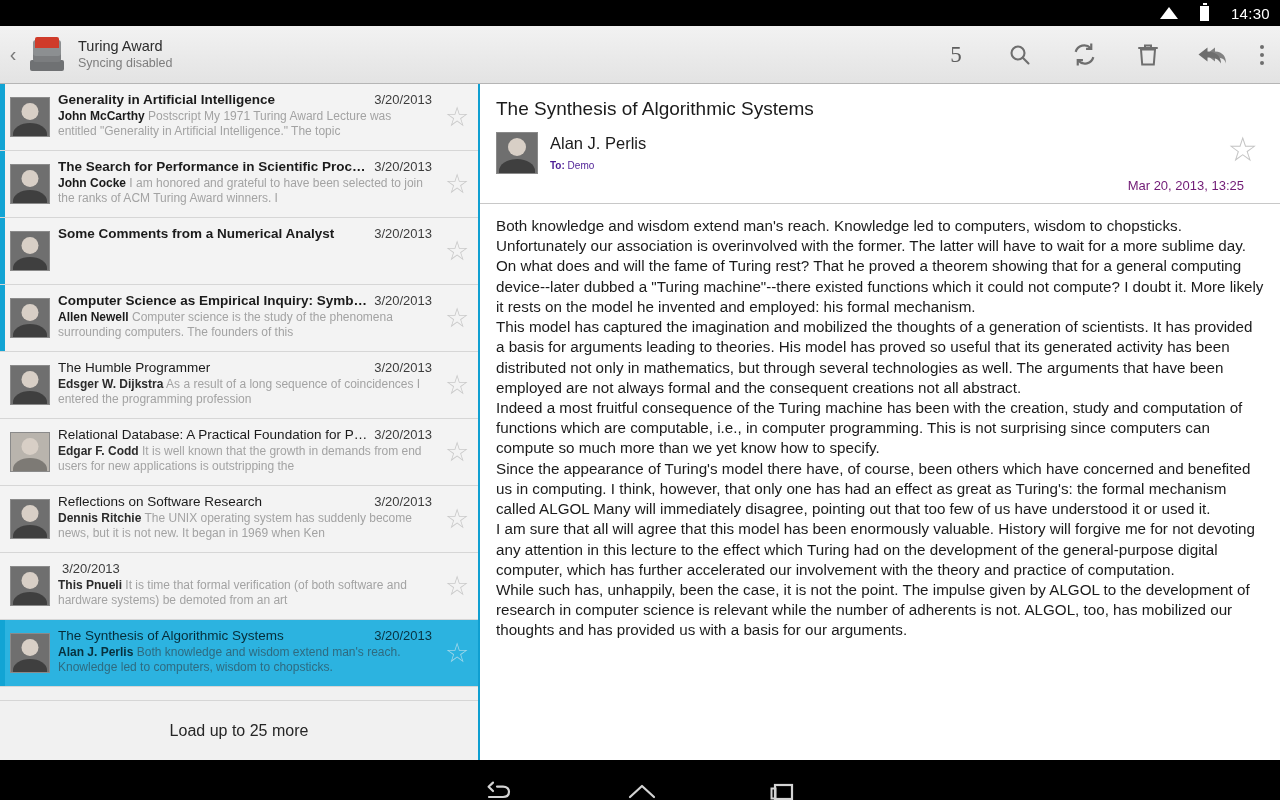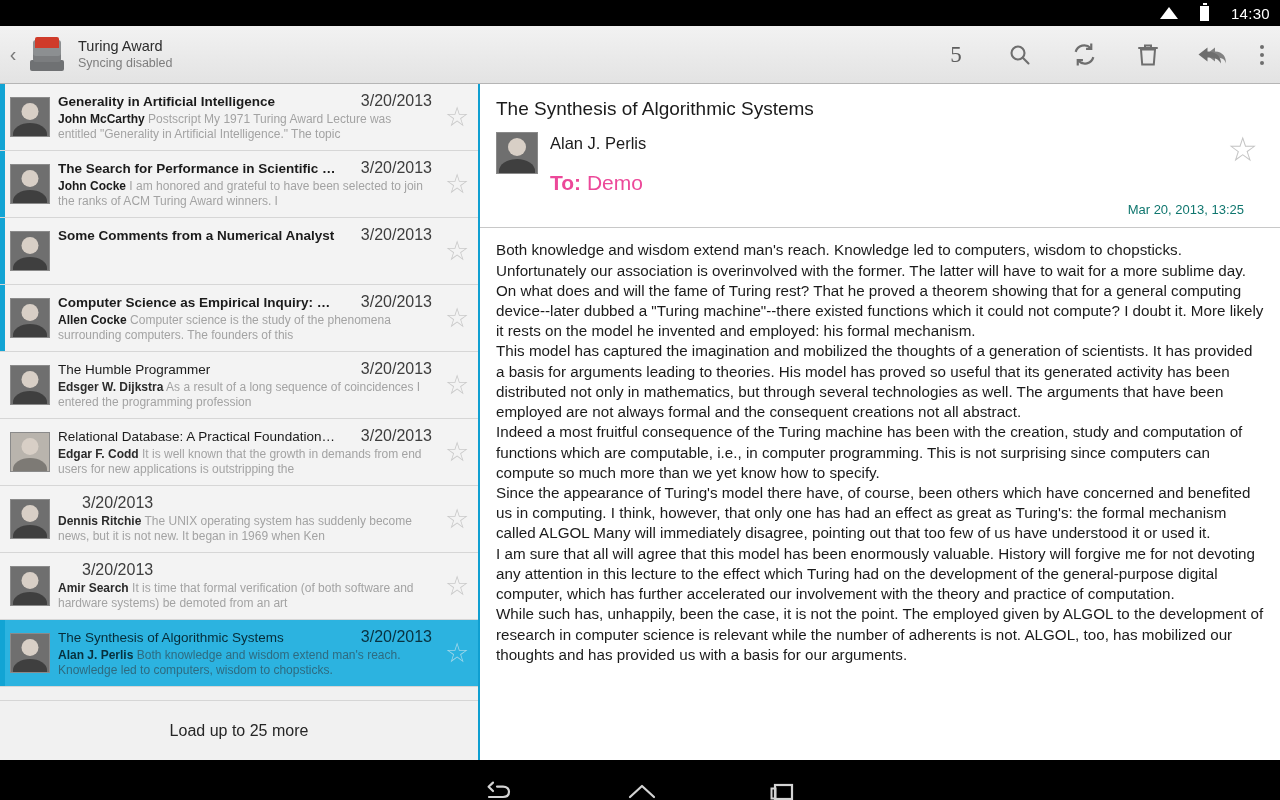--- a/index.html
+++ b/index.html
@@ -115,21 +115,21 @@
   .avatar.light { background: #b9b4ad; }
   .avatar.light .shoulders { background: #7d7a75; }
   .msgbody { flex: 1; min-width: 0; padding: 8px 4px 0 0; }
   .msgline1 { display: flex; align-items: baseline; }
   .subject {
     font-size: 13.5px; color: #1b1b1b; flex: 1; min-width: 0;
     white-space: nowrap; overflow: hidden; text-overflow: ellipsis;
   }
   .msgrow.unread .subject { font-weight: bold; }
   .msgrow.selected .subject { color: #062c38; }
-  .date { font-size: 16px; color: #3d3d3d; margin-left: 24px; flex: none; }
+  .date { font-size: 13px; color: #3d3d3d; margin-left: 4px; flex: none; }
   .msgrow.selected .date { color: #083240; }
   .snippet {
     font-size: 12px; line-height: 1.28; color: #a3a3a3;
     margin-top: 2px; max-height: 34px; overflow: hidden;
   }
   .snippet .sender { color: #2b2b2b; font-weight: bold; }
   .msgrow.unread .snippet .sender { color: #1b1b1b; }
   .msgrow.selected .snippet { color: #2e6b80; }
   .msgrow.selected .snippet .sender { color: #07303d; }
   .star {
@@ -155,28 +155,28 @@
   .sender-avatar .head {
     position: absolute; left: 50%; top: 5px; transform: translateX(-50%);
     width: 18px; height: 18px; border-radius: 50%; background: #d8cfc6;
   }
   .sender-avatar .shoulders {
     position: absolute; left: 50%; bottom: -10px; transform: translateX(-50%);
     width: 36px; height: 24px; border-radius: 50% 50% 0 0; background: #3f3f3f;
   }
   .sender-text { margin-left: 12px; line-height: 1.45; }
   .sender-name { font-size: 16.5px; color: #1b1b1b; }
-  .sender-to { font-size: 21px; color: #ec4899; margin-top: 12px; }
+  .sender-to { font-size: 10px; color: #4c1d95; margin-top: 3px; }
   .sender-to b { font-weight: bold; }
   .detail-star {
     margin-left: auto; color: #c4c4c4; font-size: 34px; line-height: 1;
     padding-right: 4px;
   }
   .detail-date {
-    text-align: right; font-size: 13px; color: #0f766e;
+    text-align: right; font-size: 13px; color: #701a75;
     padding: 4px 18px 10px 0;
   }
   .detail-sep { height: 1px; background: #c8c8c8; margin: 0 0 0 0; }
   .detail-body {
     padding: 12px 16px 16px 16px;
     font-size: 15.2px; line-height: 1.33; color: #1b1b1b;
     overflow: hidden;
   }
   .detail-body p { margin-bottom: 0px; }
 
@@ -306,21 +306,21 @@
           <div class="stripe"></div>
           <div class="avatar">
             <div class="head"></div>
             <div class="shoulders"></div>
           </div>
           <div class="msgbody">
             <div class="msgline1">
               <span class="subject">Computer Science as Empirical Inquiry: Symbols an..</span>
               <span class="date">3/20/2013</span>
             </div>
-            <div class="snippet"><span class="sender">Allen Cocke</span> <span>Computer science is the study of the phenomena surrounding computers. The founders of this</span></div>
+            <div class="snippet"><span class="sender">Allen Newell</span> <span>Computer science is the study of the phenomena surrounding computers. The founders of this</span></div>
           </div>
           <div class="star">☆</div>
         </div>
         <div class="msgrow">
           <div class="stripe"></div>
           <div class="avatar">
             <div class="head"></div>
             <div class="shoulders"></div>
           </div>
           <div class="msgbody">
@@ -348,37 +348,38 @@
           <div class="star">☆</div>
         </div>
         <div class="msgrow">
           <div class="stripe"></div>
           <div class="avatar">
             <div class="head"></div>
             <div class="shoulders"></div>
           </div>
           <div class="msgbody">
             <div class="msgline1">
+              <span class="subject">Reflections on Software Research</span>
               <span class="date">3/20/2013</span>
             </div>
             <div class="snippet"><span class="sender">Dennis Ritchie</span> <span>The UNIX operating system has suddenly become news, but it is not new. It began in 1969 when Ken</span></div>
           </div>
           <div class="star">☆</div>
         </div>
         <div class="msgrow">
           <div class="stripe"></div>
           <div class="avatar">
             <div class="head"></div>
             <div class="shoulders"></div>
           </div>
           <div class="msgbody">
             <div class="msgline1">
               <span class="date">3/20/2013</span>
             </div>
-            <div class="snippet"><span class="sender">Amir Search</span> <span>It is time that formal verification (of both software and hardware systems) be demoted from an art</span></div>
+            <div class="snippet"><span class="sender">This Pnueli</span> <span>It is time that formal verification (of both software and hardware systems) be demoted from an art</span></div>
           </div>
           <div class="star">☆</div>
         </div>
         <div class="msgrow selected">
           <div class="stripe"></div>
           <div class="avatar">
             <div class="head"></div>
             <div class="shoulders"></div>
           </div>
           <div class="msgbody">
@@ -414,21 +415,21 @@
       <div class="detail-date">Mar 20, 2013, 13:25</div>
     </div>
     <div class="detail-sep"></div>
     <div class="detail-body" id="detailbody">
         <p>Both knowledge and wisdom extend man's reach. Knowledge led to computers, wisdom to chopsticks. Unfortunately our association is overinvolved with the former. The latter will have to wait for a more sublime day.</p>
         <p>On what does and will the fame of Turing rest? That he proved a theorem showing that for a general computing device--later dubbed a "Turing machine"--there existed functions which it could not compute? I doubt it. More likely it rests on the model he invented and employed: his formal mechanism.</p>
         <p>This model has captured the imagination and mobilized the thoughts of a generation of scientists. It has provided a basis for arguments leading to theories. His model has proved so useful that its generated activity has been distributed not only in mathematics, but through several technologies as well. The arguments that have been employed are not always formal and the consequent creations not all abstract.</p>
         <p>Indeed a most fruitful consequence of the Turing machine has been with the creation, study and computation of functions which are computable, i.e., in computer programming. This is not surprising since computers can compute so much more than we yet know how to specify.</p>
         <p>Since the appearance of Turing's model there have, of course, been others which have concerned and benefited us in computing. I think, however, that only one has had an effect as great as Turing's: the formal mechanism called ALGOL Many will immediately disagree, pointing out that too few of us have understood it or used it.</p>
         <p>I am sure that all will agree that this model has been enormously valuable. History will forgive me for not devoting any attention in this lecture to the effect which Turing had on the development of the general-purpose digital computer, which has further accelerated our involvement with the theory and practice of computation.</p>
-        <p>While such has, unhappily, been the case, it is not the point. The employed given by ALGOL to the development of research in computer science is relevant while the number of adherents is not. ALGOL, too, has mobilized our thoughts and has provided us with a basis for our arguments.</p>
+        <p>While such has, unhappily, been the case, it is not the point. The impulse given by ALGOL to the development of research in computer science is relevant while the number of adherents is not. ALGOL, too, has mobilized our thoughts and has provided us with a basis for our arguments.</p>
       </div>
   </div>
 </div>
 
 <div class="navbar">
   <div>
     <svg width="34" height="26" viewBox="0 0 34 26" fill="none" stroke="#d4d4d4" stroke-width="2.2" stroke-linecap="round" stroke-linejoin="round">
       <path d="M7 17h14c4 0 6-2.2 6-5.2S25 6.6 21 6.6h-6"></path>
       <polyline points="11,2.6 6.6,6.8 11,11"></polyline>
     </svg>

